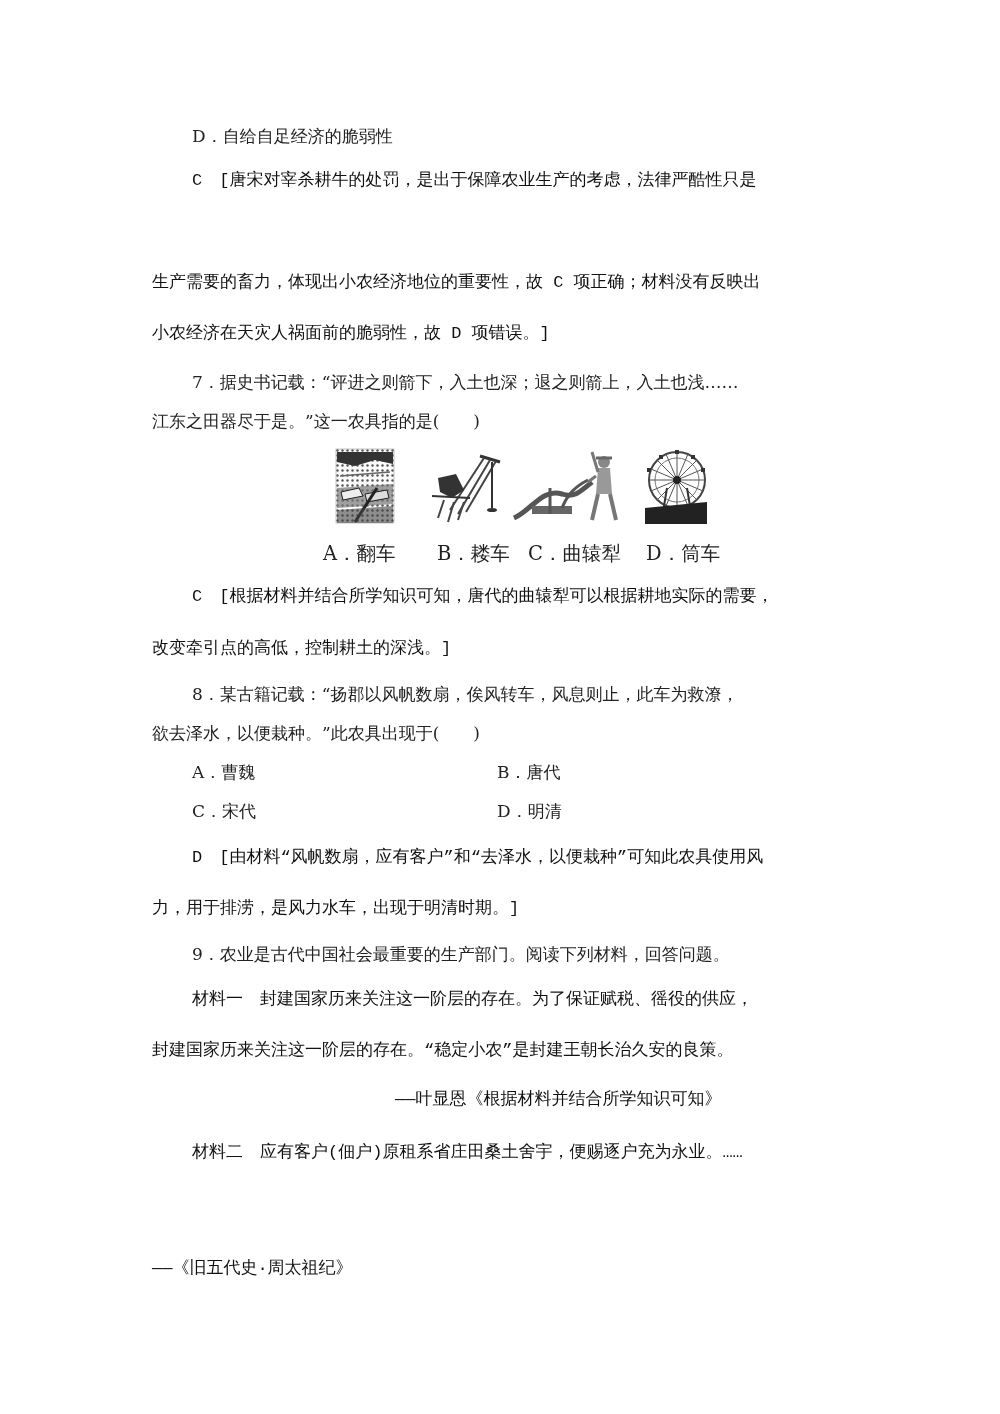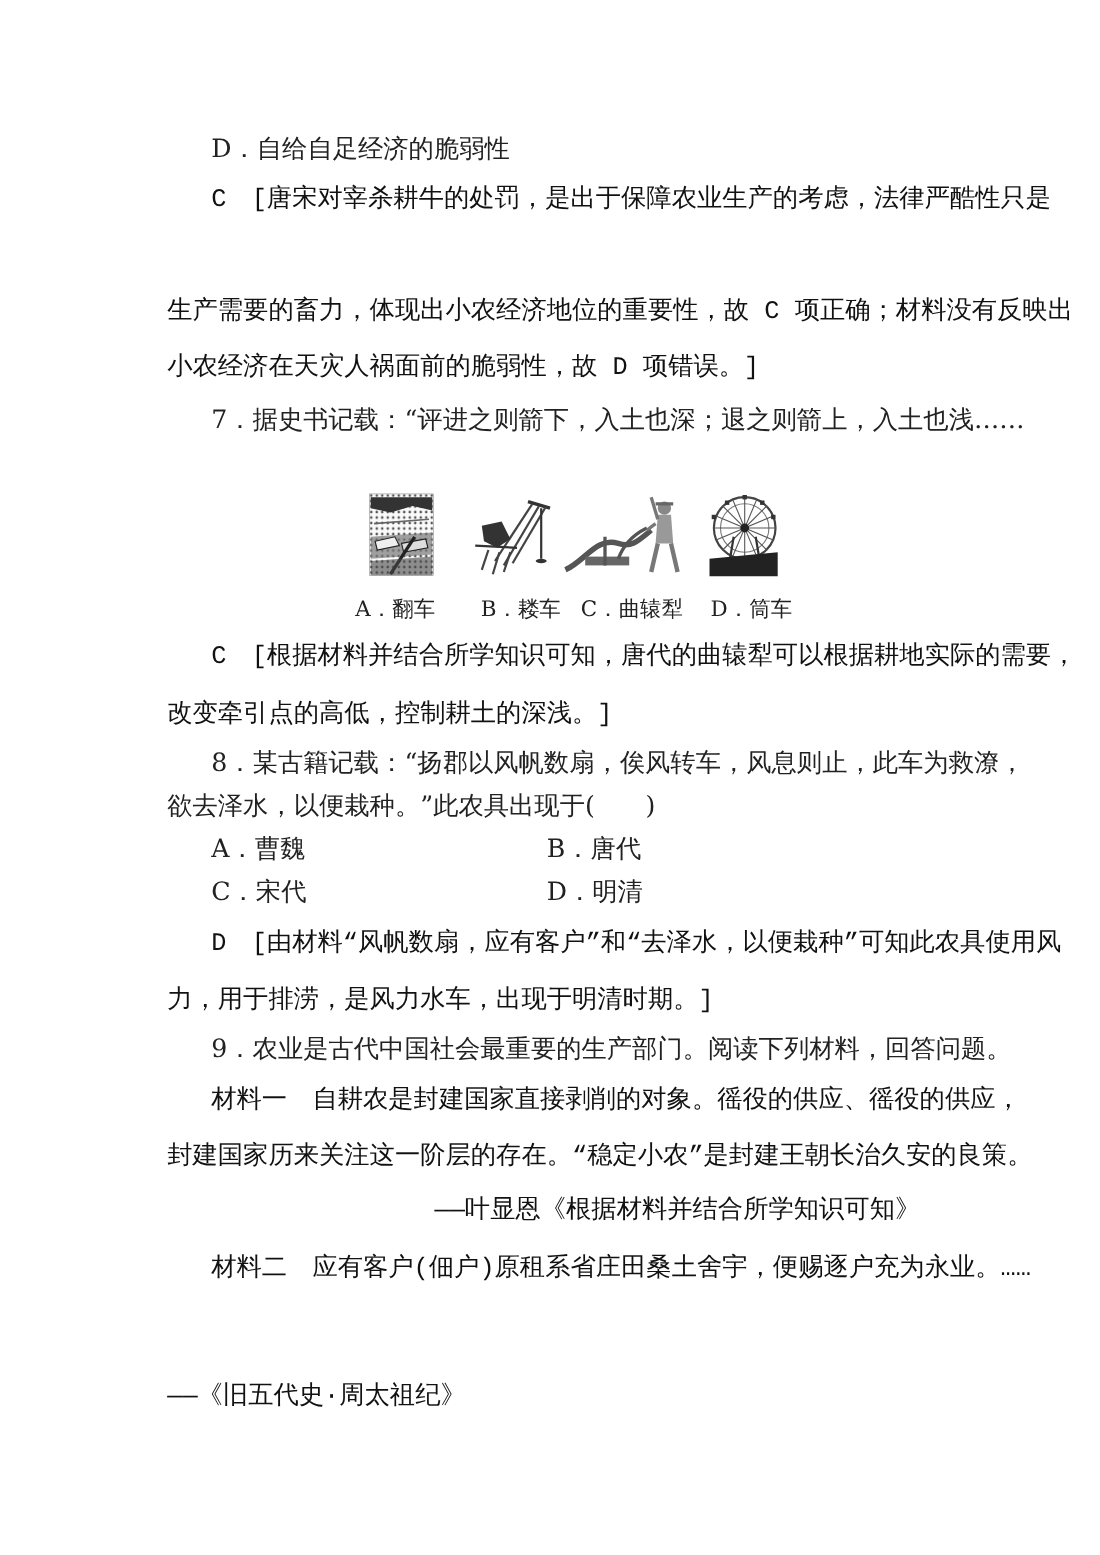--- a/index.html
+++ b/index.html
@@ -1,36 +1,37 @@
 <!DOCTYPE html>
 <html><head>
 <meta charset="utf-8">
 <style>
   html, body { margin: 0; padding: 0; background: #ffffff; }
   body { width: 1000px; height: 1414px; position: relative; overflow: hidden; color: #1a1a1a; }
   .page { position: absolute; left: 0; top: 0; width: 1000px; height: 1414px; }
-  .line { position: absolute; white-space: nowrap; font-size: 23px; line-height: 24px; }
+  .line { position: absolute; white-space: nowrap; font-size: 17px; line-height: 24px; }
   .serif { font-family: "DejaVu Serif", "Liberation Serif", serif; font-weight: 300; color: #222; }
   .sans { font-family: Liberation Mono, monospace; color: #111; }
   .figures { position: absolute; left: 330px; top: 446px; width: 400px; height: 80px; }
   .fig { position: absolute; }
   .caption { position: absolute; left: 323px; top: 540px; font-size: 19.5px; white-space: nowrap; }
   .caption span { position: absolute; white-space: nowrap; }
 </style>
 </head>
 <body>
 
 <div class="page">
 
   <div class="line serif" style="left:192px; top:124px;">D．自给自足经济的脆弱性</div>
   <div class="line sans" style="left:192px; top:169px;">C　[唐宋对宰杀耕牛的处罚，是出于保障农业生产的考虑，法律严酷性只是</div>
   <div class="line sans" style="left:152px; top:271px;">生产需要的畜力，体现出小农经济地位的重要性，故 C 项正确；材料没有反映出</div>
   <div class="line sans" style="left:152px; top:322px;">小农经济在天灾人祸面前的脆弱性，故 D 项错误。]</div>
 
   <div class="line serif" style="left:192px; top:370px;">7．据史书记载：“评进之则箭下，入土也深；退之则箭上，入土也浅……</div>
+  <div class="line serif" style="left:152px; top:409px;">江东之田器尽于是。”这一农具指的是(　　)</div>
 
   <div class="figures">
 
     <svg class="fig" style="left:5px; top:2px;" width="60" height="76" viewBox="0 0 60 76">
       <defs>
         <pattern id="dots" width="5" height="5" patternUnits="userSpaceOnUse">
           <rect width="5" height="5" fill="#fafafa"></rect>
           <circle cx="2.5" cy="2.5" r="1.2" fill="#555"></circle>
         </pattern>
       </defs>
@@ -111,19 +112,19 @@
   <div class="line serif" style="left:192px; top:682px;">8．某古籍记载：“扬郡以风帆数扇，俟风转车，风息则止，此车为救潦，</div>
   <div class="line serif" style="left:152px; top:721px;">欲去泽水，以便栽种。”此农具出现于(　　)</div>
   <div class="line serif" style="left:192px; top:760px;">A．曹魏</div>
   <div class="line serif" style="left:497px; top:760px;text-align:center;">B．唐代</div>
   <div class="line serif" style="left:192px; top:799px;">C．宋代</div>
   <div class="line serif" style="left:497px; top:799px;">D．明清</div>
   <div class="line sans" style="left:192px; top:846px;">D　[由材料“风帆数扇，应有客户”和“去泽水，以便栽种”可知此农具使用风</div>
   <div class="line sans" style="left:152px; top:897px;">力，用于排涝，是风力水车，出现于明清时期。]</div>
 
   <div class="line serif" style="left:192px; top:942px;">9．农业是古代中国社会最重要的生产部门。阅读下列材料，回答问题。</div>
-  <div class="line sans" style="left:192px; top:988px;">材料一　自耕农是封建国家直接剥削的对象。徭役的供应、徭役的供应，</div>
+  <div class="line sans" style="left:192px; top:988px;">材料一　封建国家历来关注这一阶层的存在。为了保证赋税、徭役的供应，</div>
   <div class="line sans" style="left:152px; top:1039px;">封建国家历来关注这一阶层的存在。“稳定小农”是封建王朝长治久安的良策。</div>
   <div class="line sans" style="left:395px; top:1088px;">——叶显恩《根据材料并结合所学知识可知》</div>
   <div class="line sans" style="left:192px; top:1141px;">材料二　应有客户(佃户)原租系省庄田桑土舍宇，便赐逐户充为永业。……</div>
   <div class="line sans" style="left:152px; top:1257px;">——《旧五代史·周太祖纪》</div>
 
 </div>
 
 </body></html>

